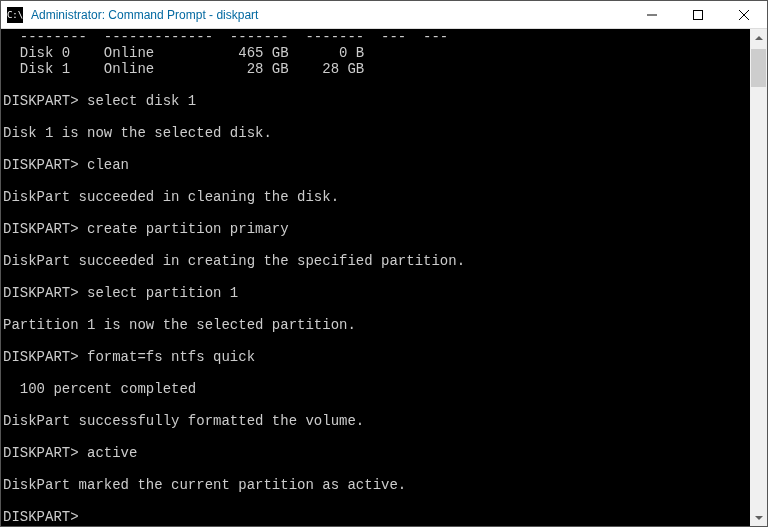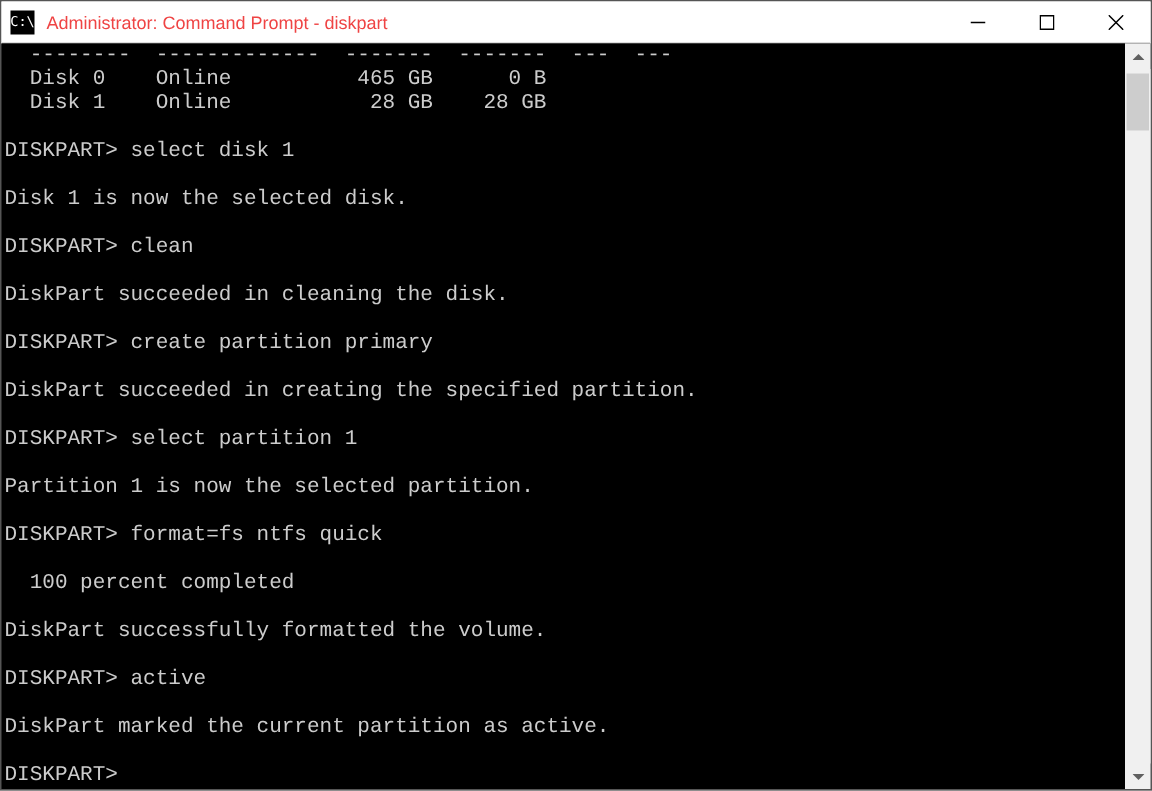--- a/index.html
+++ b/index.html
@@ -33,21 +33,21 @@
       display: inline-flex;
       align-items: center;
       justify-content: center;
       background: #000;
       color: #fff;
       font-size: 9px;
       font-family: monospace;
     }
     .title {
       font-size: 12px;
-      color: #ef4444;
+      color: #0369a1;
       flex: 1 1 auto;
       padding-left: 2px;
     }
     .win-btn {
       width: 46px;
       height: 28px;
       display: flex;
       align-items: center;
       justify-content: center;
       color: #000;

